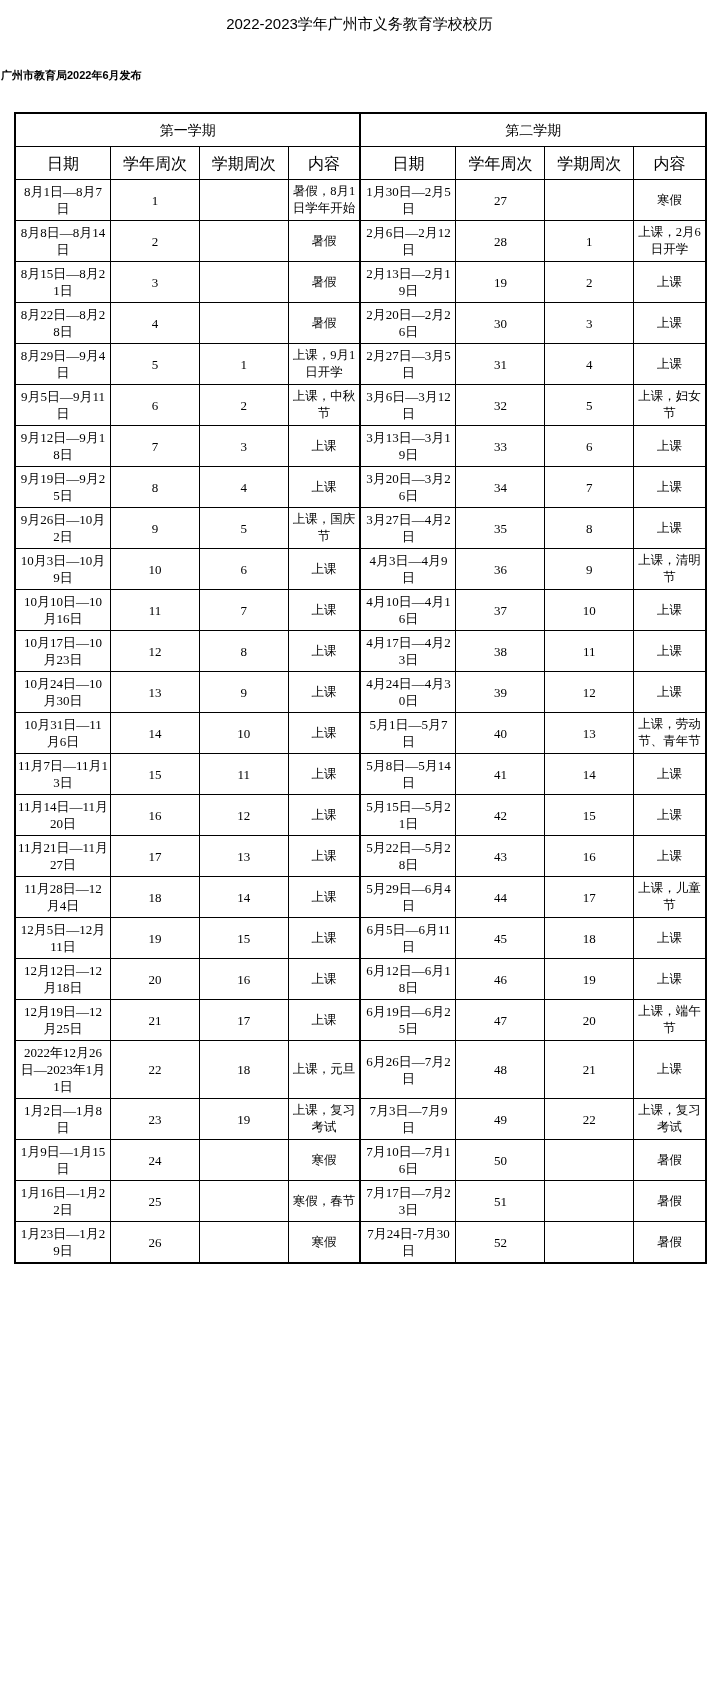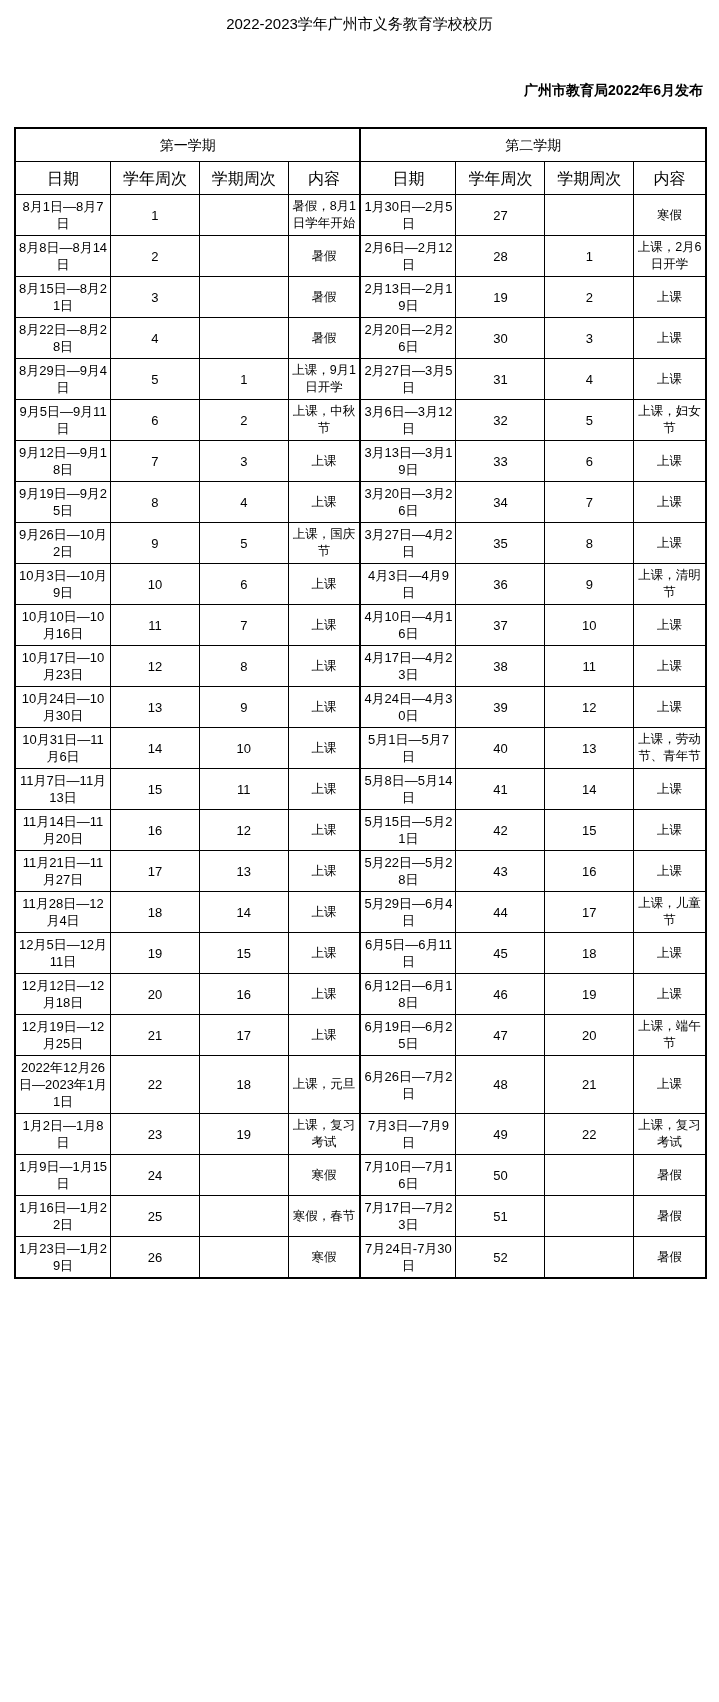--- a/index.html
+++ b/index.html
@@ -23,24 +23,24 @@
   .title-main {
     text-align: center;
     font-size: 15px;
     font-weight: normal;
     letter-spacing: 0px;
     margin: 0;
     padding-top: 14px;
     line-height: 20px;
   }
   .title-sub {
-    text-align: right;
-    font-size: 14px;
+    text-align: left;
+    font-size: 11px;
     font-weight: bold;
-    margin: 16px;
+    margin: 1px;
     padding-top: 30px;
     line-height: 20px;
   }
   .table-wrap {
     margin-top: 27px;
     padding-left: 14px;
     padding-right: 12px;
     box-sizing: border-box;
   }
   table.cal {
@@ -54,20 +54,21 @@
     text-align: center;
     vertical-align: middle;
     padding: 3px 2px;
     font-weight: normal;
     line-height: 17px;
     word-break: break-all;
   }
   
   table.cal {
     border: 2px solid #000000;
+    font-family: Liberation Serif, serif;
   }
   th.sem-head {
     font-size: 14px;
     height: 26px;
     padding: 2px;
   }
   th.col-head {
     font-size: 16px;
     height: 26px;
     padding: 2px;

